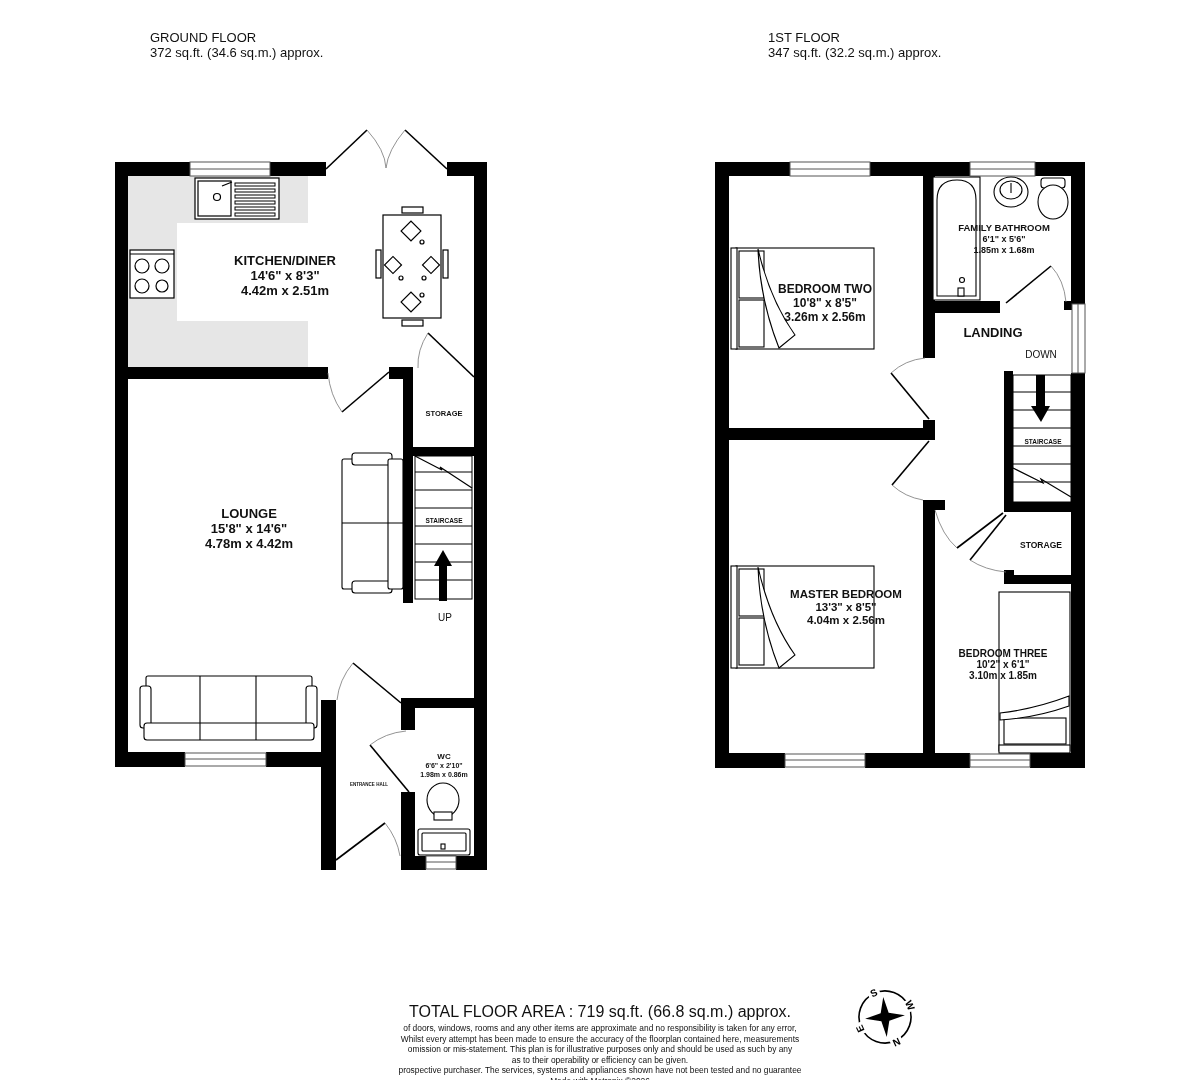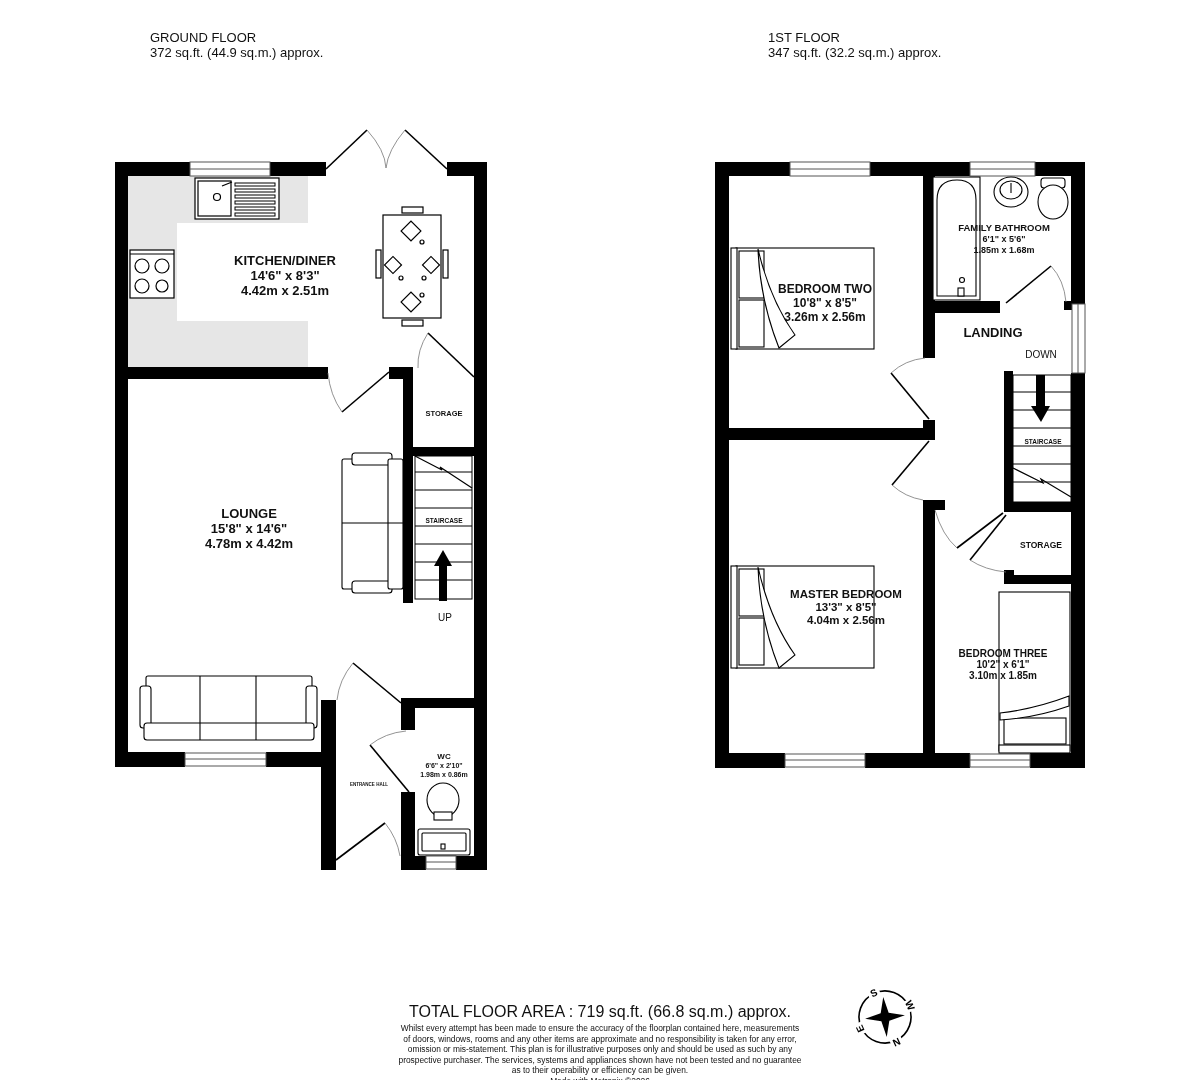--- a/index.html
+++ b/index.html
@@ -13,21 +13,21 @@
   .footer { position: absolute; left: 300px; width: 600px; top: 1005px; text-align: center; color: #111; }
   .footer .total { font-size: 16px; line-height: 14px; display: block; margin-bottom: 4px; }
   .footer .disc { font-size: 8.4px; line-height: 10.5px; display: block; }
   .compass { position: absolute; left: 850px; top: 982px; width: 70px; height: 70px; }
 </style>
 </head>
 <body>
 
 <div class="floor-header" style="left:150px; top:30px; width:300px;">
   <span class="t">GROUND FLOOR</span>
-  <span class="t">372 sq.ft. (44.9 sq.m.) approx.</span>
+  <span class="t">372 sq.ft. (34.6 sq.m.) approx.</span>
 </div>
 <div class="floor-header" style="left:768px; top:30px; width:300px;">
   <span class="t">1ST FLOOR</span>
   <span class="t">347 sq.ft. (32.2 sq.m.) approx.</span>
 </div>
 
 <svg id="plan" width="1200" height="1000" viewBox="0 0 1200 1000">
 
   <g>
 
@@ -339,25 +339,25 @@
     <text class="room-label" x="846" y="624" font-size="11.5">4.04m  x 2.56m</text>
 
     <text class="room-label" x="1003" y="657" font-size="10">BEDROOM THREE</text>
     <text class="room-label" x="1003" y="668" font-size="10">10'2"  x 6'1"</text>
     <text class="room-label" x="1003" y="679" font-size="10">3.10m  x 1.85m</text>
   </g>
 </svg>
 
 <div class="footer">
   <span class="total">TOTAL FLOOR AREA : 719 sq.ft. (66.8 sq.m.) approx.</span>
+  <span class="disc">of doors, windows, rooms and any other items are approximate and no responsibility is taken for any error,</span>
   <span class="disc">Whilst every attempt has been made to ensure the accuracy of the floorplan contained here, measurements</span>
-  <span class="disc">of doors, windows, rooms and any other items are approximate and no responsibility is taken for any error,</span>
   <span class="disc">omission or mis-statement. This plan is for illustrative purposes only and should be used as such by any</span>
+  <span class="disc">as to their operability or efficiency can be given.</span>
   <span class="disc">prospective purchaser. The services, systems and appliances shown have not been tested and no guarantee</span>
-  <span class="disc">as to their operability or efficiency can be given.</span>
   <span class="disc">Made with Metropix ©2026</span>
 </div>
 
 <svg class="compass" viewBox="0 0 70 70">
   <g transform="rotate(-25 35 35)">
     <circle cx="35" cy="35" r="26" fill="none" stroke="#000" stroke-width="1.6"></circle>
     <rect x="29" y="3" width="12" height="10" fill="#fff"></rect>
     <rect x="29" y="57" width="12" height="10" fill="#fff"></rect>
     <rect x="3" y="29" width="10" height="12" fill="#fff"></rect>
     <rect x="57" y="29" width="10" height="12" fill="#fff"></rect>

